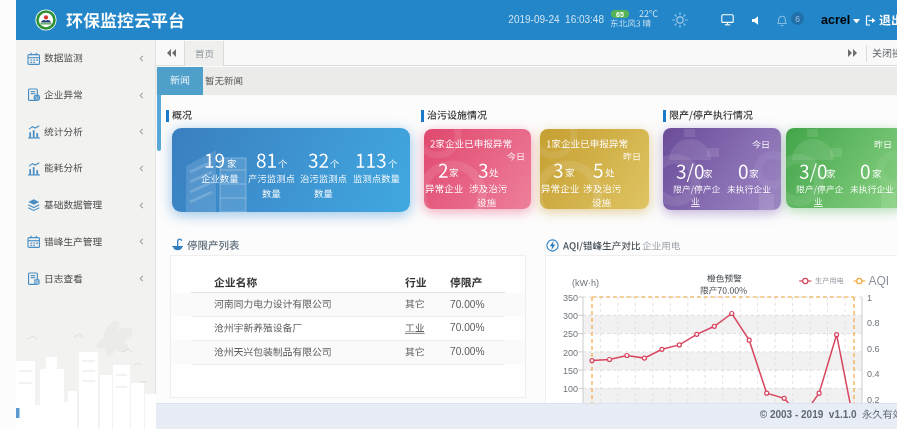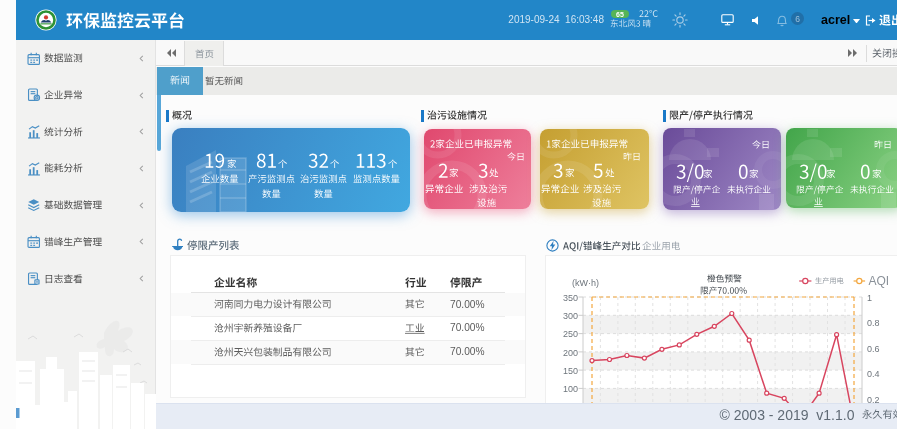--- a/index.html
+++ b/index.html
@@ -326,21 +326,21 @@
         <line x1="254.2" y1="26" x2="266.4" y2="26"></line>
       </g>
 <circle cx="260.3" cy="26" r="2.6" fill="#fff" stroke="#d8455f" stroke-width="1.2"></circle>
 <g stroke="#f3a73f" stroke-width="1.2">
         <line x1="308.6" y1="26" x2="320.1" y2="26"></line>
       </g>
 <circle cx="314.3" cy="26" r="2.6" fill="#fff" stroke="#f3a73f" stroke-width="1.2"></circle>
 </svg>
 <div class="abs" style="left:852.5px;top:281px;transform:translate(0,-50%) ;font-size:12px;color:#8a9199;font-weight:400;white-space:nowrap;line-height:1">AQI</div>
 <div class="abs" style="left:140px;top:403px;width:757px;height:26px;background:#e7ecf5;border-top:1px solid #dbe2ef"></div>
-<div class="abs" style="right:50.799999999999955px;top:414.5px;transform:translate(0,-50%) ;font-size:14px;color:#5f6a75;font-weight:400;white-space:nowrap;line-height:1">© 2003 - 2019&nbsp;&nbsp;v1.1.0&nbsp;&nbsp;</div>
+<div class="abs" style="right:50.799999999999955px;top:414.5px;transform:translate(0,-50%) ;font-size:10px;color:#5f6a75;font-weight:700;white-space:nowrap;line-height:1">© 2003 - 2019&nbsp;&nbsp;v1.1.0&nbsp;&nbsp;</div>
 <svg style="position:absolute;left:49.5px;top:11.7px;overflow:visible" width="119.0" height="17.9" viewBox="0 -15.0 119.0 17.9">
       <path transform="translate(0,0)" d="M0.8 -8.6H5.6V-6.7H0.8ZM0.6 -13.4H6.0V-11.6H0.6ZM0.4 -2.2Q1.4 -2.4 2.9 -2.9Q4.3 -3.3 5.8 -3.8L6.1 -2.0Q4.8 -1.5 3.4 -1.1Q2.0 -0.6 0.9 -0.3ZM2.4 -12.3H4.2V-2.7L2.4 -2.2ZM6.6 -13.5H16.3V-11.6H6.6ZM10.8 -12.4 12.9 -11.9Q12.3 -10.1 11.4 -8.5Q10.6 -6.9 9.6 -5.5Q8.6 -4.1 7.5 -3.0Q7.3 -3.2 7.0 -3.5Q6.7 -3.9 6.4 -4.2Q6.1 -4.5 5.9 -4.6Q6.9 -5.5 7.9 -6.8Q8.8 -8.0 9.6 -9.4Q10.3 -10.9 10.8 -12.4ZM11.5 -8.0 13.0 -9.1Q13.6 -8.4 14.3 -7.6Q14.9 -6.8 15.5 -6.0Q16.1 -5.2 16.4 -4.6L14.7 -3.3Q14.4 -4.0 13.9 -4.8Q13.3 -5.6 12.7 -6.4Q12.1 -7.3 11.5 -8.0ZM10.0 -9.3 12.0 -10.0V1.5H10.0Z M26.9 -8.4H29.0V1.5H26.9ZM22.4 -6.3H33.4V-4.5H22.4ZM29.3 -5.5Q29.8 -4.6 30.5 -3.7Q31.3 -2.8 32.1 -2.0Q33.0 -1.2 33.9 -0.7Q33.6 -0.5 33.4 -0.2Q33.1 0.0 32.8 0.3Q32.6 0.7 32.4 0.9Q31.5 0.3 30.7 -0.7Q29.8 -1.6 29.1 -2.7Q28.3 -3.8 27.8 -4.9ZM26.6 -5.6 28.2 -5.1Q27.7 -3.9 26.9 -2.8Q26.1 -1.6 25.2 -0.7Q24.2 0.2 23.2 0.9Q23.1 0.6 22.8 0.3Q22.6 0.0 22.3 -0.3Q22.0 -0.6 21.8 -0.8Q22.8 -1.3 23.7 -2.0Q24.6 -2.8 25.4 -3.7Q26.1 -4.7 26.6 -5.6ZM25.5 -11.9V-9.6H30.5V-11.9ZM23.6 -13.7H32.5V-7.8H23.6ZM21.3 -14.4 23.2 -13.8Q22.7 -12.3 21.9 -10.9Q21.1 -9.5 20.2 -8.2Q19.3 -6.9 18.4 -5.9Q18.3 -6.2 18.1 -6.6Q17.9 -7.0 17.7 -7.4Q17.5 -7.8 17.3 -8.0Q18.1 -8.8 18.9 -9.8Q19.6 -10.8 20.2 -12.0Q20.9 -13.2 21.3 -14.4ZM19.7 -9.7 21.6 -11.6 21.6 -11.6V1.5H19.7Z M44.1 -14.4 46.1 -14.0Q45.8 -12.7 45.3 -11.4Q44.8 -10.1 44.2 -9.0Q43.6 -7.9 42.9 -7.0Q42.7 -7.2 42.4 -7.4Q42.1 -7.7 41.8 -7.9Q41.5 -8.1 41.2 -8.3Q42.2 -9.3 43.0 -11.0Q43.7 -12.6 44.1 -14.4ZM44.5 -12.2H50.2V-10.3H43.7ZM34.7 -0.7H50.3V1.1H34.7ZM36.5 -5.4H48.7V-0.1H46.7V-3.7H45.1V-0.1H43.3V-3.7H41.8V-0.1H39.9V-3.7H38.4V-0.1H36.5ZM44.8 -8.8 46.4 -9.9Q46.9 -9.5 47.4 -9.0Q48.0 -8.5 48.5 -8.0Q49.0 -7.5 49.3 -7.1L47.7 -5.9Q47.4 -6.3 46.9 -6.8Q46.4 -7.4 45.9 -7.9Q45.3 -8.4 44.8 -8.8ZM39.2 -14.4H41.2V-6.1H39.2ZM35.8 -13.9H37.8V-6.6H35.8Z M51.4 -5.4Q52.4 -5.7 53.8 -6.1Q55.2 -6.6 56.6 -7.1L57.0 -5.3Q55.7 -4.8 54.3 -4.3Q53.0 -3.8 51.8 -3.4ZM51.7 -11.4H56.7V-9.5H51.7ZM53.4 -14.5H55.2V-0.9Q55.2 -0.2 55.1 0.2Q55.0 0.6 54.6 0.9Q54.2 1.1 53.6 1.2Q53.0 1.3 52.2 1.3Q52.2 0.9 52.0 0.3Q51.9 -0.2 51.7 -0.6Q52.2 -0.6 52.6 -0.6Q53.0 -0.6 53.1 -0.6Q53.3 -0.6 53.3 -0.7Q53.4 -0.7 53.4 -0.9ZM57.8 -6.0H66.3V-4.2H57.8ZM56.5 -0.8H67.5V1.0H56.5ZM57.1 -12.5H67.3V-9.4H65.3V-10.8H59.0V-9.4H57.1ZM61.0 -4.9H63.1V0.1H61.0ZM60.6 -14.1 62.5 -14.5Q62.8 -14.0 63.1 -13.4Q63.3 -12.8 63.4 -12.3L61.4 -11.8Q61.3 -12.3 61.1 -12.9Q60.8 -13.5 60.6 -14.1ZM62.4 -8.9 63.6 -10.1Q64.2 -9.7 64.8 -9.2Q65.4 -8.7 66.0 -8.2Q66.6 -7.8 67.0 -7.4L65.7 -6.1Q65.4 -6.4 64.8 -6.9Q64.2 -7.4 63.6 -8.0Q63.0 -8.5 62.4 -8.9ZM60.2 -10.0 61.9 -9.4Q61.4 -8.8 60.8 -8.1Q60.2 -7.5 59.6 -6.9Q58.9 -6.3 58.3 -5.9Q58.2 -6.1 57.9 -6.4Q57.7 -6.7 57.5 -7.0Q57.3 -7.3 57.1 -7.5Q58.0 -8.0 58.8 -8.7Q59.6 -9.3 60.2 -10.0Z M70.7 -13.3H82.4V-11.2H70.7ZM68.8 -8.6H84.2V-6.4H68.8ZM78.2 -4.5 80.1 -5.5Q80.8 -4.5 81.5 -3.5Q82.2 -2.4 82.9 -1.4Q83.5 -0.4 84.0 0.4L82.0 1.6Q81.6 0.8 81.0 -0.2Q80.3 -1.3 79.6 -2.4Q78.9 -3.5 78.2 -4.5ZM70.3 0.9Q70.2 0.7 70.1 0.3Q70.0 -0.1 69.8 -0.6Q69.6 -1.0 69.5 -1.4Q69.9 -1.5 70.2 -1.7Q70.5 -2.0 70.9 -2.5Q71.1 -2.7 71.5 -3.3Q71.9 -3.8 72.4 -4.6Q72.9 -5.3 73.3 -6.2Q73.8 -7.1 74.2 -8.0L76.8 -7.2Q76.1 -5.9 75.2 -4.6Q74.4 -3.4 73.5 -2.3Q72.6 -1.2 71.8 -0.3V-0.3Q71.8 -0.3 71.5 -0.1Q71.3 -0.0 71.0 0.2Q70.7 0.4 70.5 0.6Q70.3 0.8 70.3 0.9ZM70.3 0.9 70.3 -0.8 71.6 -1.6 81.3 -2.2Q81.4 -1.7 81.5 -1.1Q81.6 -0.6 81.7 -0.2Q79.4 -0.0 77.7 0.1Q76.0 0.2 74.9 0.3Q73.7 0.4 72.9 0.5Q72.1 0.6 71.6 0.6Q71.1 0.7 70.8 0.8Q70.5 0.8 70.3 0.9Z M86.7 -13.4H100.3V-11.4H86.7ZM85.8 -6.2H101.3V-4.1H85.8ZM87.7 -10.3 89.6 -10.8Q89.9 -10.3 90.1 -9.7Q90.4 -9.0 90.6 -8.4Q90.9 -7.8 90.9 -7.3L89.0 -6.7Q88.9 -7.2 88.7 -7.8Q88.5 -8.4 88.2 -9.1Q88.0 -9.7 87.7 -10.3ZM97.4 -10.9 99.6 -10.3Q99.3 -9.7 99.0 -9.0Q98.6 -8.4 98.3 -7.8Q98.0 -7.2 97.7 -6.7L95.9 -7.3Q96.2 -7.8 96.5 -8.4Q96.8 -9.0 97.0 -9.7Q97.2 -10.3 97.4 -10.9ZM92.4 -12.5H94.6V1.5H92.4Z M105.7 -1.3H115.1V0.6H105.7ZM104.7 -6.0H116.3V1.5H114.1V-4.0H106.8V1.5H104.7ZM111.9 -11.8 113.5 -12.9Q114.3 -12.2 115.1 -11.3Q116.0 -10.4 116.8 -9.5Q117.5 -8.6 118.0 -7.9L116.3 -6.6Q115.8 -7.3 115.1 -8.2Q114.4 -9.2 113.5 -10.1Q112.7 -11.0 111.9 -11.8ZM104.2 -7.1Q104.1 -7.3 104.0 -7.7Q103.9 -8.1 103.8 -8.4Q103.6 -8.8 103.5 -9.1Q103.9 -9.2 104.2 -9.4Q104.5 -9.7 104.9 -10.1Q105.2 -10.3 105.6 -10.7Q106.0 -11.2 106.5 -11.8Q107.0 -12.5 107.6 -13.2Q108.1 -14.0 108.6 -14.7L110.6 -13.8Q109.9 -12.8 109.0 -11.7Q108.1 -10.7 107.2 -9.8Q106.3 -8.9 105.4 -8.2V-8.1Q105.4 -8.1 105.2 -8.0Q105.0 -7.9 104.8 -7.8Q104.5 -7.6 104.4 -7.4Q104.2 -7.3 104.2 -7.1ZM104.2 -7.1 104.2 -8.7 105.5 -9.4 116.0 -9.8Q116.0 -9.4 116.1 -8.8Q116.1 -8.3 116.2 -8.0Q113.7 -7.8 111.9 -7.8Q110.2 -7.7 108.9 -7.6Q107.7 -7.5 106.8 -7.5Q106.0 -7.4 105.5 -7.4Q105.0 -7.3 104.7 -7.3Q104.4 -7.2 104.2 -7.1Z" fill="#ffffff"></path>
     </svg>
 <svg style="position:absolute;left:623.0px;top:8.8px;overflow:visible" width="19.1" height="9.4" viewBox="0 -7.9 19.1 9.4">
       <path transform="translate(0,0)" d="M0.4 0.0V-0.5Q1.4 -1.4 2.1 -2.1Q2.8 -2.9 3.1 -3.5Q3.4 -4.2 3.4 -4.7Q3.4 -5.1 3.3 -5.4Q3.2 -5.7 2.9 -5.9Q2.6 -6.0 2.2 -6.0Q1.8 -6.0 1.5 -5.8Q1.1 -5.6 0.8 -5.3L0.4 -5.7Q0.8 -6.2 1.2 -6.5Q1.7 -6.7 2.3 -6.7Q2.9 -6.7 3.3 -6.5Q3.8 -6.2 4.0 -5.8Q4.2 -5.4 4.2 -4.8Q4.2 -4.1 3.9 -3.4Q3.6 -2.8 3.0 -2.1Q2.4 -1.4 1.6 -0.6Q1.9 -0.7 2.2 -0.7Q2.5 -0.7 2.7 -0.7H4.5V0.0Z M5.4 0.0V-0.5Q6.4 -1.4 7.1 -2.1Q7.8 -2.9 8.1 -3.5Q8.4 -4.2 8.4 -4.7Q8.4 -5.1 8.3 -5.4Q8.2 -5.7 7.9 -5.9Q7.6 -6.0 7.2 -6.0Q6.8 -6.0 6.5 -5.8Q6.1 -5.6 5.8 -5.3L5.4 -5.7Q5.8 -6.2 6.2 -6.5Q6.7 -6.7 7.3 -6.7Q7.9 -6.7 8.3 -6.5Q8.8 -6.2 9.0 -5.8Q9.2 -5.4 9.2 -4.8Q9.2 -4.1 8.9 -3.4Q8.6 -2.8 8.0 -2.1Q7.4 -1.4 6.6 -0.6Q6.9 -0.7 7.2 -0.7Q7.5 -0.7 7.7 -0.7H9.5V0.0Z M11.7 -4.3Q11.3 -4.3 11.0 -4.5Q10.7 -4.6 10.6 -4.9Q10.4 -5.2 10.4 -5.6Q10.4 -6.0 10.6 -6.3Q10.7 -6.6 11.0 -6.7Q11.3 -6.9 11.7 -6.9Q12.0 -6.9 12.3 -6.7Q12.6 -6.6 12.7 -6.3Q12.9 -6.0 12.9 -5.6Q12.9 -5.2 12.7 -4.9Q12.6 -4.6 12.3 -4.5Q12.0 -4.3 11.7 -4.3ZM11.7 -4.8Q12.0 -4.8 12.2 -5.0Q12.4 -5.2 12.4 -5.6Q12.4 -6.0 12.2 -6.2Q12.0 -6.4 11.7 -6.4Q11.3 -6.4 11.1 -6.2Q10.9 -6.0 10.9 -5.6Q10.9 -5.2 11.1 -5.0Q11.3 -4.8 11.7 -4.8Z M16.7 0.1Q16.1 0.1 15.6 -0.1Q15.1 -0.3 14.7 -0.8Q14.3 -1.2 14.1 -1.9Q13.8 -2.5 13.8 -3.3Q13.8 -4.1 14.1 -4.7Q14.3 -5.4 14.7 -5.8Q15.1 -6.2 15.6 -6.5Q16.1 -6.7 16.8 -6.7Q17.4 -6.7 17.8 -6.5Q18.3 -6.2 18.6 -5.9L18.1 -5.4Q17.9 -5.6 17.5 -5.8Q17.2 -6.0 16.8 -6.0Q16.2 -6.0 15.7 -5.7Q15.2 -5.3 15.0 -4.7Q14.7 -4.1 14.7 -3.3Q14.7 -2.5 15.0 -1.9Q15.2 -1.3 15.7 -0.9Q16.1 -0.6 16.8 -0.6Q17.2 -0.6 17.6 -0.8Q18.0 -1.0 18.3 -1.4L18.7 -0.8Q18.3 -0.4 17.9 -0.1Q17.4 0.1 16.7 0.1Z" fill="#d8eaf6"></path>
     </svg>
 <svg style="position:absolute;left:594.0px;top:18.5px;overflow:visible" width="41.1" height="9.0" viewBox="0 -7.6 41.1 9.0">
       <path transform="translate(0,0)" d="M1.5 -2.8V-3.3L2.0 -3.6H7.5L7.5 -2.9H2.5Q2.2 -2.9 2.0 -2.9Q1.8 -2.9 1.7 -2.9Q1.6 -2.8 1.5 -2.8ZM4.4 -4.8H5.0V-0.2Q5.0 0.1 4.9 0.2Q4.9 0.4 4.7 0.5Q4.5 0.6 4.1 0.6Q3.8 0.6 3.3 0.6Q3.3 0.5 3.3 0.4Q3.2 0.3 3.2 0.2Q3.1 0.0 3.1 -0.1Q3.5 -0.0 3.8 -0.0Q4.1 -0.0 4.2 -0.0Q4.3 -0.1 4.3 -0.1Q4.4 -0.1 4.4 -0.2ZM2.2 -2.2 2.9 -2.1Q2.6 -1.6 2.4 -1.2Q2.1 -0.7 1.8 -0.4Q1.5 0.0 1.2 0.3Q1.1 0.3 1.0 0.2Q0.9 0.1 0.8 0.0Q0.7 -0.0 0.6 -0.1Q1.1 -0.5 1.5 -1.1Q1.9 -1.6 2.2 -2.2ZM5.7 -2.0 6.3 -2.3Q6.6 -1.9 6.9 -1.5Q7.3 -1.2 7.6 -0.8Q7.9 -0.4 8.1 -0.1L7.5 0.2Q7.3 -0.1 7.0 -0.5Q6.8 -0.9 6.4 -1.3Q6.1 -1.6 5.7 -2.0ZM0.7 -6.1H7.9V-5.5H0.7ZM1.5 -2.8Q1.5 -2.9 1.5 -3.0Q1.4 -3.1 1.4 -3.2Q1.3 -3.4 1.3 -3.5Q1.4 -3.5 1.6 -3.7Q1.7 -3.9 1.9 -4.1Q2.0 -4.3 2.2 -4.6Q2.4 -4.9 2.7 -5.3Q2.9 -5.8 3.2 -6.3Q3.4 -6.8 3.6 -7.3L4.3 -7.0Q4.0 -6.3 3.6 -5.6Q3.2 -4.9 2.8 -4.3Q2.4 -3.7 2.0 -3.2V-3.2Q2.0 -3.2 2.0 -3.1Q1.9 -3.1 1.8 -3.0Q1.7 -3.0 1.6 -2.9Q1.5 -2.9 1.5 -2.8Z M9.2 -5.0H11.7V-4.4H9.2ZM13.5 -7.1H14.1V-0.7Q14.1 -0.3 14.2 -0.2Q14.3 -0.1 14.6 -0.1Q14.6 -0.1 14.8 -0.1Q15.0 -0.1 15.2 -0.1Q15.4 -0.1 15.6 -0.1Q15.8 -0.1 15.8 -0.1Q16.0 -0.1 16.1 -0.3Q16.2 -0.4 16.3 -0.8Q16.3 -1.2 16.4 -1.9Q16.4 -1.9 16.6 -1.8Q16.7 -1.8 16.8 -1.7Q16.9 -1.7 17.0 -1.6Q16.9 -0.9 16.9 -0.4Q16.8 0.1 16.5 0.3Q16.3 0.5 15.9 0.5Q15.8 0.5 15.6 0.5Q15.4 0.5 15.2 0.5Q15.0 0.5 14.8 0.5Q14.6 0.5 14.5 0.5Q14.1 0.5 13.9 0.4Q13.6 0.3 13.6 0.0Q13.5 -0.2 13.5 -0.7ZM11.4 -7.1H12.0V0.6H11.4ZM16.3 -5.7 16.7 -5.2Q16.3 -4.9 15.9 -4.6Q15.4 -4.3 14.9 -4.0Q14.4 -3.7 13.9 -3.4Q13.8 -3.5 13.8 -3.6Q13.7 -3.8 13.6 -3.9Q14.1 -4.2 14.6 -4.5Q15.1 -4.8 15.5 -5.1Q15.9 -5.4 16.3 -5.7ZM8.9 -1.1Q9.2 -1.2 9.7 -1.3Q10.2 -1.5 10.7 -1.7Q11.2 -1.9 11.7 -2.1L11.8 -1.5Q11.1 -1.2 10.4 -0.9Q9.7 -0.6 9.2 -0.4Z M18.8 -6.8H24.1V-6.2H18.8ZM18.6 -6.8H19.2V-4.3Q19.2 -3.7 19.2 -3.1Q19.1 -2.4 19.0 -1.8Q18.9 -1.1 18.7 -0.5Q18.5 0.2 18.1 0.7Q18.0 0.6 17.9 0.5Q17.8 0.5 17.7 0.4Q17.6 0.3 17.5 0.3Q17.9 -0.2 18.1 -0.8Q18.3 -1.4 18.4 -2.0Q18.5 -2.6 18.5 -3.2Q18.6 -3.7 18.6 -4.3ZM23.7 -6.8H24.4Q24.4 -5.6 24.4 -4.6Q24.4 -3.5 24.4 -2.7Q24.4 -1.9 24.5 -1.3Q24.5 -0.7 24.6 -0.4Q24.8 -0.1 24.9 -0.1Q25.0 -0.1 25.0 -0.2Q25.1 -0.4 25.1 -0.7Q25.1 -1.0 25.1 -1.4Q25.2 -1.3 25.3 -1.1Q25.5 -1.0 25.6 -0.9Q25.5 -0.4 25.5 -0.0Q25.4 0.3 25.3 0.5Q25.1 0.6 24.9 0.6Q24.4 0.6 24.2 0.1Q24.0 -0.3 23.9 -1.3Q23.8 -2.2 23.8 -3.6Q23.7 -5.0 23.7 -6.8ZM19.6 -4.9 20.2 -5.2Q20.6 -4.7 21.1 -4.1Q21.6 -3.5 22.0 -2.9Q22.5 -2.3 22.9 -1.8Q23.3 -1.2 23.5 -0.8L22.9 -0.4Q22.7 -0.8 22.3 -1.4Q21.9 -2.0 21.5 -2.6Q21.0 -3.2 20.6 -3.8Q20.1 -4.4 19.6 -4.9ZM22.4 -5.6 23.0 -5.4Q22.8 -4.6 22.4 -3.9Q22.1 -3.1 21.6 -2.5Q21.2 -1.8 20.7 -1.2Q20.3 -0.7 19.7 -0.3Q19.7 -0.4 19.6 -0.5Q19.5 -0.6 19.4 -0.6Q19.3 -0.7 19.3 -0.8Q19.8 -1.1 20.2 -1.7Q20.7 -2.2 21.1 -2.8Q21.5 -3.5 21.9 -4.2Q22.2 -4.9 22.4 -5.6Z M28.1 0.1Q27.6 0.1 27.2 -0.0Q26.8 -0.1 26.5 -0.3Q26.3 -0.5 26.1 -0.8L26.4 -1.3Q26.7 -1.0 27.1 -0.8Q27.5 -0.5 28.0 -0.5Q28.4 -0.5 28.7 -0.7Q29.0 -0.8 29.1 -1.1Q29.3 -1.4 29.3 -1.7Q29.3 -2.1 29.1 -2.4Q28.9 -2.7 28.5 -2.8Q28.1 -3.0 27.3 -3.0V-3.6Q28.0 -3.6 28.4 -3.7Q28.7 -3.9 28.9 -4.2Q29.1 -4.4 29.1 -4.8Q29.1 -5.2 28.8 -5.5Q28.5 -5.8 28.0 -5.8Q27.6 -5.8 27.3 -5.6Q27.0 -5.4 26.7 -5.2L26.3 -5.7Q26.6 -6.0 27.1 -6.2Q27.5 -6.4 28.0 -6.4Q28.6 -6.4 29.0 -6.2Q29.4 -6.0 29.6 -5.7Q29.9 -5.3 29.9 -4.8Q29.9 -4.3 29.6 -3.9Q29.3 -3.5 28.8 -3.3V-3.3Q29.1 -3.2 29.4 -3.0Q29.7 -2.8 29.9 -2.4Q30.1 -2.1 30.1 -1.7Q30.1 -1.1 29.8 -0.7Q29.5 -0.3 29.1 -0.1Q28.6 0.1 28.1 0.1Z M33.6 -6.6H35.3V-1.0H33.6V-1.6H34.8V-6.0H33.6ZM33.5 -4.1H35.0V-3.6H33.5ZM33.1 -6.6H33.7V-0.3H33.1ZM36.0 -6.5H40.6V-6.0H36.0ZM36.2 -5.5H40.4V-5.0H36.2ZM35.7 -4.4H40.7V-3.9H35.7ZM37.9 -7.2H38.6V-4.2H37.9ZM36.3 -3.4H39.8V-2.9H36.9V0.7H36.3ZM39.6 -3.4H40.2V0.0Q40.2 0.3 40.1 0.4Q40.1 0.5 39.9 0.6Q39.8 0.6 39.5 0.7Q39.2 0.7 38.8 0.7Q38.8 0.6 38.7 0.4Q38.7 0.3 38.6 0.1Q38.9 0.1 39.1 0.2Q39.4 0.2 39.5 0.1Q39.5 0.1 39.6 0.1Q39.6 0.1 39.6 0.0ZM36.7 -2.3H39.9V-1.8H36.7ZM36.7 -1.2H39.9V-0.7H36.7Z" fill="#cfe4f3"></path>
     </svg>
 <svg style="position:absolute;left:863.0px;top:14.3px;overflow:visible" width="24.0" height="12.6" viewBox="0 -10.6 24.0 12.6">

